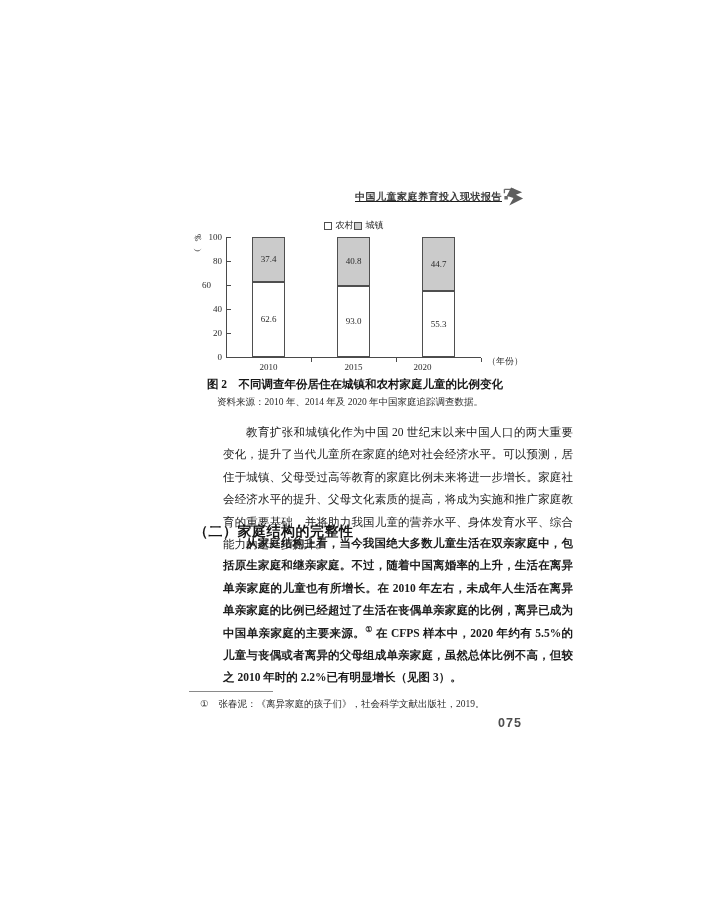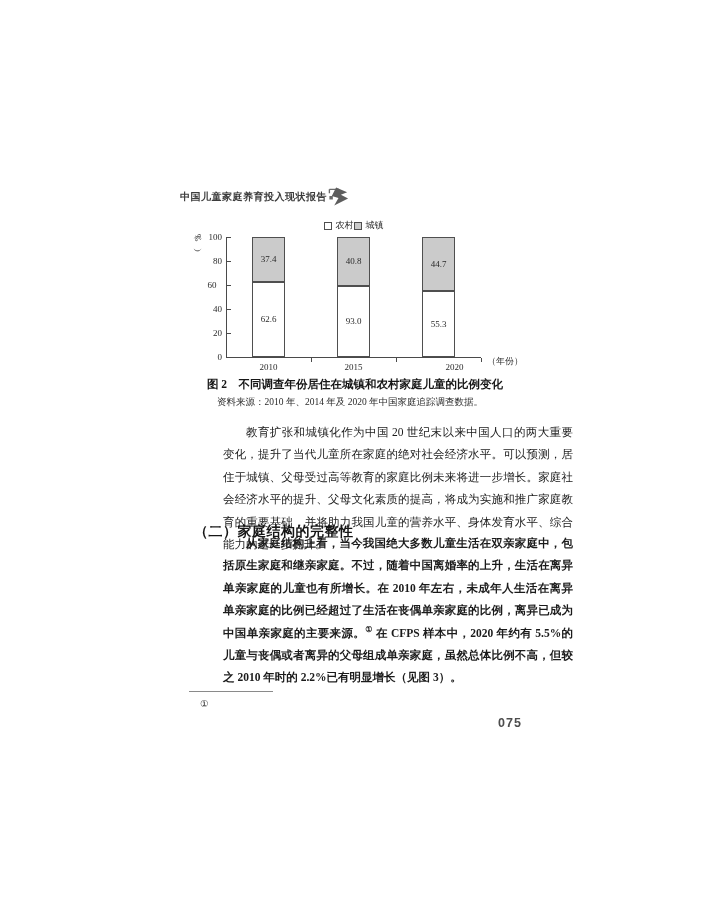--- a/index.html
+++ b/index.html
@@ -8,21 +8,21 @@
     width:710px;height:905px;
     background:#ffffff;
     margin:0 auto;
     font-family:"Liberation Serif","DejaVu Serif",serif;
     color:#1d1d1d;
     overflow:hidden;
   }
   
   #running-head{
     position:absolute;left:180px;top:185px;width:345px;
-    display:flex;align-items:center;
+    display:flex;align-items:center;justify-content:flex-end;text-decoration:underline;
   }
   #running-head .rh-title{
     font-family:"Liberation Sans","DejaVu Sans",sans-serif;
     font-size:10px;font-weight:bold;color:#3c3c3c;letter-spacing:.5px;
   }
   #chart-layer{position:absolute;left:0;top:0;width:710px;height:905px;pointer-events:none;}
   .tick-label{
     font-size:9px;color:#2a2a2a;line-height:10px;
     font-family:"Liberation Serif","DejaVu Serif",serif;
   }
@@ -120,21 +120,21 @@
   <div id="chart-layer">
       <div style="position: absolute; left: 226px; top: 237px; width: 1px; height: 120px; background: rgb(74, 74, 74);"></div>
       <div style="position: absolute; left: 226px; top: 357px; width: 255px; height: 1px; background: rgb(74, 74, 74);"></div>
       <div style="position: absolute; left: 227px; top: 357px; width: 4px; height: 1px; background: rgb(74, 74, 74);"></div>
       <div class="tick-label" style="position: absolute; left: 202px; top: 352px; width: 20px; text-align: right;">0</div>
       <div style="position: absolute; left: 227px; top: 333px; width: 4px; height: 1px; background: rgb(74, 74, 74);"></div>
       <div class="tick-label" style="position: absolute; left: 202px; top: 328px; width: 20px; text-align: right;">20</div>
       <div style="position: absolute; left: 227px; top: 309px; width: 4px; height: 1px; background: rgb(74, 74, 74);"></div>
       <div class="tick-label" style="position: absolute; left: 202px; top: 304px; width: 20px; text-align: right;">40</div>
       <div style="position: absolute; left: 227px; top: 285px; width: 4px; height: 1px; background: rgb(74, 74, 74);"></div>
-      <div class="tick-label" style="position: absolute; left: 202px; top: 280px; width: 20px; text-align: center;">60</div>
+      <div class="tick-label" style="position: absolute; left: 202px; top: 280px; width: 20px; text-align: left;">60</div>
       <div style="position: absolute; left: 227px; top: 261px; width: 4px; height: 1px; background: rgb(74, 74, 74);"></div>
       <div class="tick-label" style="position: absolute; left: 202px; top: 256px; width: 20px; text-align: right;">80</div>
       <div style="position: absolute; left: 227px; top: 237px; width: 4px; height: 1px; background: rgb(74, 74, 74);"></div>
       <div class="tick-label" style="position: absolute; left: 202px; top: 232px; width: 20px; text-align: right;">100</div>
       <div style="position: absolute; left: 311px; top: 358px; width: 1px; height: 4px; background: rgb(74, 74, 74);"></div>
       <div class="bar-seg" style="position: absolute; left: 252px; top: 281.88px; width: 33px; height: 75.12px; background: rgb(255, 255, 255);"></div>
       <div class="bar-val" style="position: absolute; left: 238.5px; top: 314.44px;">62.6</div>
       <div class="bar-seg" style="position: absolute; left: 252px; top: 237px; width: 33px; height: 44.88px; background: rgb(203, 203, 203);"></div>
       <div class="bar-val" style="position: absolute; left: 238.5px; top: 254.44px;">37.4</div>
       <div class="tick-label" style="position: absolute; left: 243.5px; top: 362px; width: 50px; text-align: center;">2010</div>
@@ -142,32 +142,33 @@
       <div class="bar-seg" style="position: absolute; left: 337px; top: 285.96px; width: 33px; height: 71.04px; background: rgb(255, 255, 255);"></div>
       <div class="bar-val" style="position: absolute; left: 323.5px; top: 316.48px;">93.0</div>
       <div class="bar-seg" style="position: absolute; left: 337px; top: 237px; width: 33px; height: 48.96px; background: rgb(203, 203, 203);"></div>
       <div class="bar-val" style="position: absolute; left: 323.5px; top: 256.48px;">40.8</div>
       <div class="tick-label" style="position: absolute; left: 328.5px; top: 362px; width: 50px; text-align: center;">2015</div>
       <div style="position: absolute; left: 481px; top: 358px; width: 1px; height: 4px; background: rgb(74, 74, 74);"></div>
       <div class="bar-seg" style="position: absolute; left: 422px; top: 290.64px; width: 33px; height: 66.36px; background: rgb(255, 255, 255);"></div>
       <div class="bar-val" style="position: absolute; left: 408.5px; top: 318.82px;">55.3</div>
       <div class="bar-seg" style="position: absolute; left: 422px; top: 237px; width: 33px; height: 53.64px; background: rgb(203, 203, 203);"></div>
       <div class="bar-val" style="position: absolute; left: 408.5px; top: 258.82px;">44.7</div>
-      <div class="tick-label" style="position: absolute; left: 413.5px; top: 362px; width: 50px; text-align: right;">2020</div>
+      <div class="tick-label" style="position: absolute; left: 413.5px; top: 362px; width: 50px; text-align: left;">2020</div>
     </div>
 
   <div id="figure-caption">图 2　不同调查年份居住在城镇和农村家庭儿童的比例变化</div>
   <div id="figure-source">资料来源：2010 年、2014 年及 2020 年中国家庭追踪调查数据。</div>
 
   <div id="paragraph-1" class="body-para">教育扩张和城镇化作为中国 20 世纪末以来中国人口的两大重要变化，提升了当代儿童所在家庭的绝对社会经济水平。可以预测，居住于城镇、父母受过高等教育的家庭比例未来将进一步增长。家庭社会经济水平的提升、父母文化素质的提高，将成为实施和推广家庭教育的重要基础，并将助力我国儿童的营养水平、身体发育水平、综合能力的进一步提升。</div>
 
   <div id="section-heading">（二）家庭结构的完整性</div>
 
   <div id="paragraph-2" class="body-para"><span>从家庭结构上看，当今我国绝大多数儿童生活在双亲家庭中，包括原生家庭和继亲家庭。不过，随着中国离婚率的上升，生活在离异单亲家庭的儿童也有所增长。在 2010 年左右，未成年人生活在离异单亲家庭的比例已经超过了生活在丧偶单亲家庭的比例，离异已成为中国单亲家庭的主要来源。</span><sup>①</sup><span> 在 CFPS 样本中，2020 年约有 5.5%的儿童与丧偶或者离异的父母组成单亲家庭，虽然总体比例不高，但较之 2010 年时的 2.2%已有明显增长（见图 3）。</span></div>
 
   <div id="footnote-rule"></div>
   <div id="footnote-line">
     <span>①</span>
+    <span>张春泥：《离异家庭的孩子们》，社会科学文献出版社，2019。</span>
   </div>
 
   <div id="page-number">075</div>
 
 </div>
 
 </body></html>

